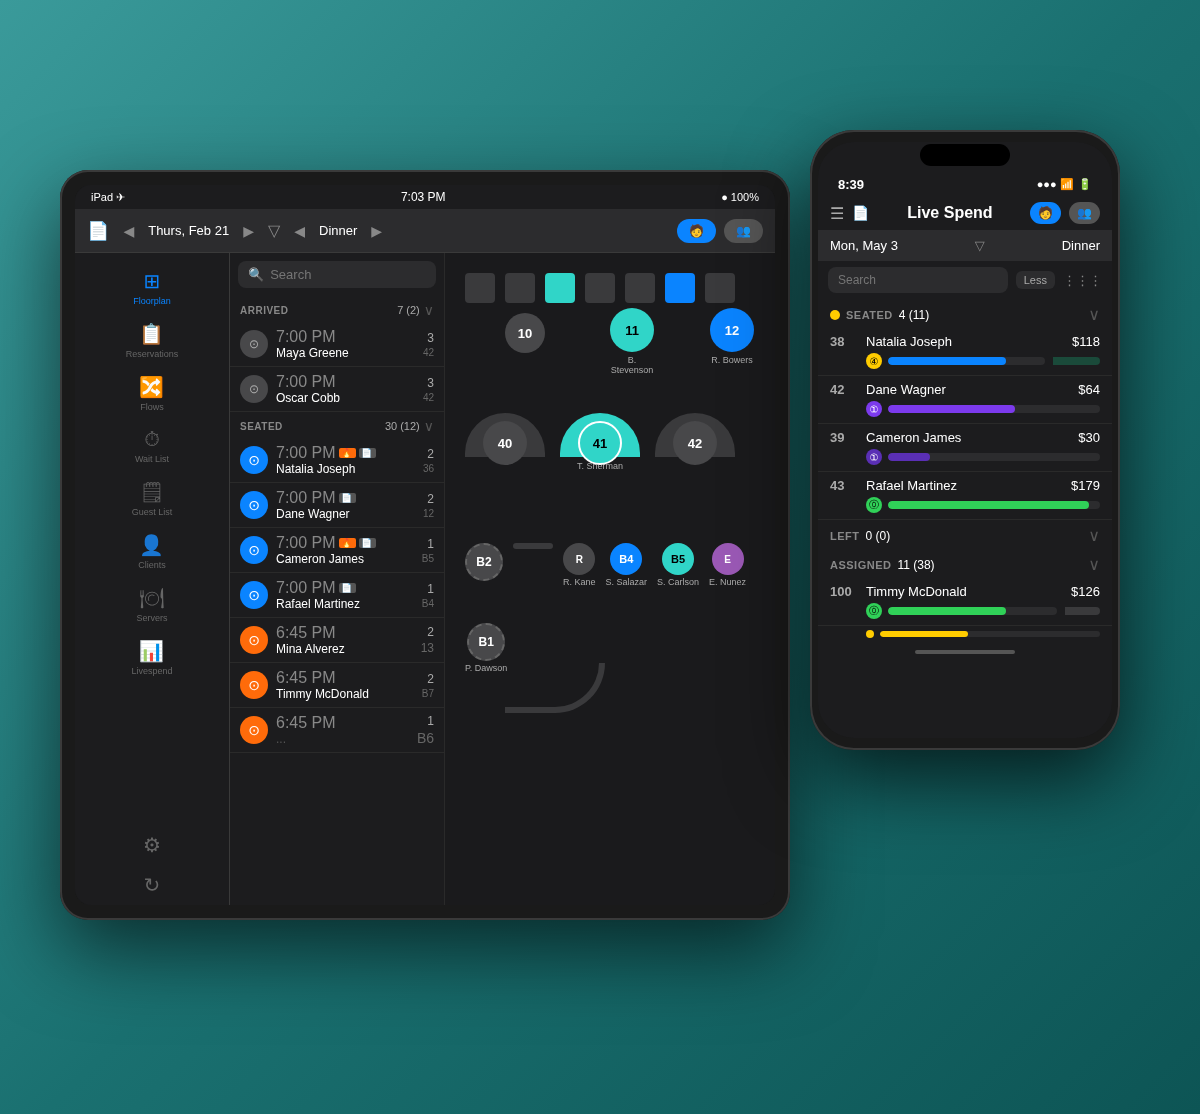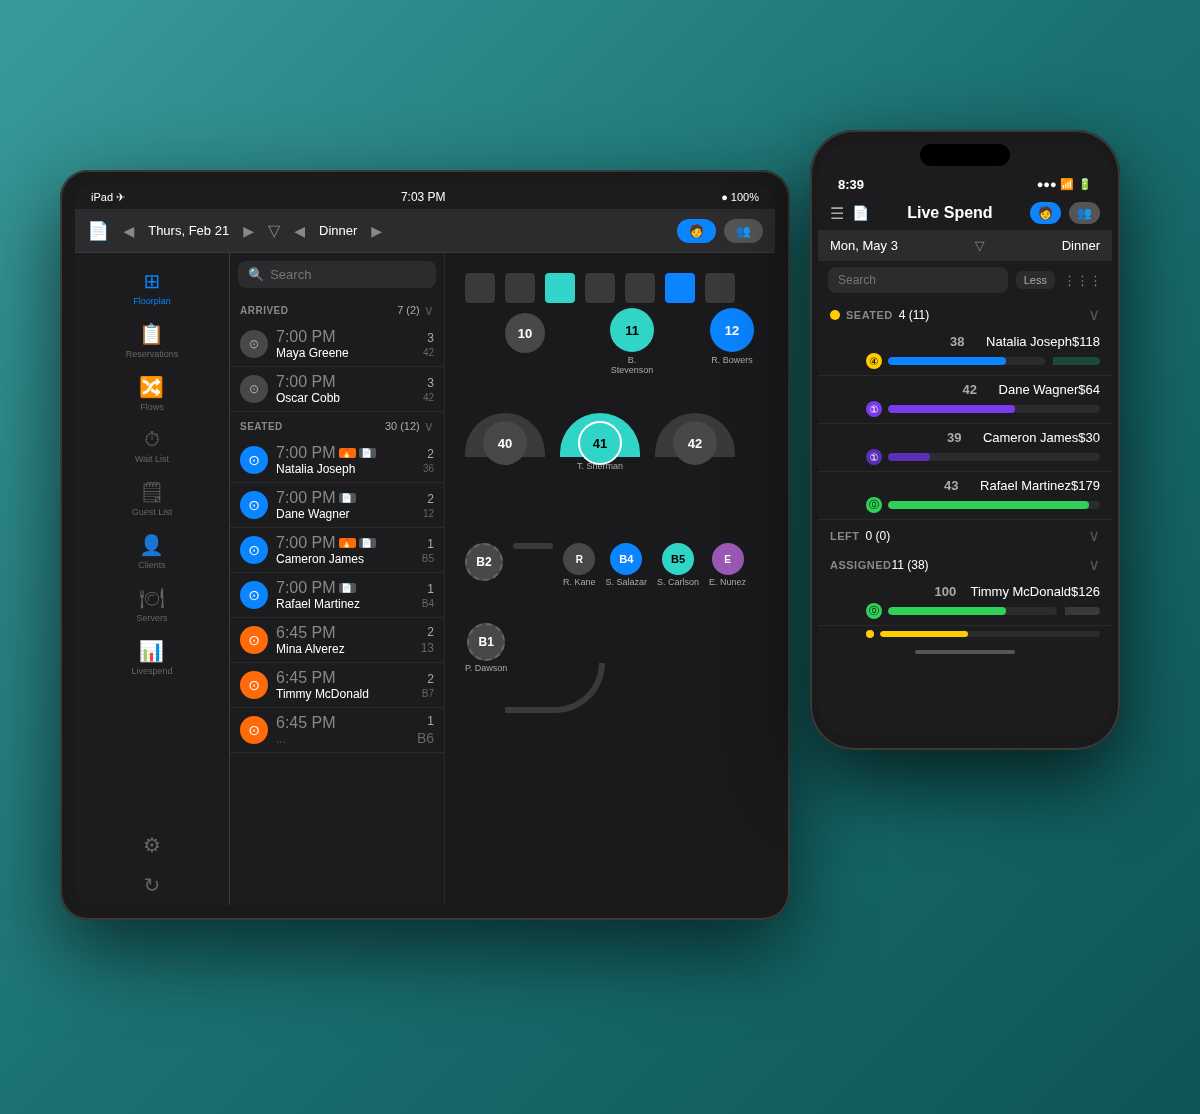--- a/index.html
+++ b/index.html
@@ -317,21 +317,21 @@
 
     
     .phone-guest-row {
       padding: 6px 12px;
       background: #1c1c1e;
       border-bottom: 1px solid #2a2a2a;
     }
 
     .phone-guest-top {
       display: flex;
-      justify-content: flex-end;
+      justify-content: space-between;
       align-items: center;
       margin-bottom: 4px;
     }
 
     .phone-guest-info { display: flex; align-items: center; gap: 8px; }
     .phone-table-num {
       font-size: 13px;
       color: #aaa;
       font-weight: 600;
       min-width: 28px;
@@ -857,21 +857,21 @@
 
     <div class="phone-section-header">
       <div style="display:flex;align-items:center;gap:6px;">
         <span class="phone-section-title">LEFT</span>
         <span class="phone-section-count">0 (0)</span>
       </div>
       <span style="color:#555;font-size:16px;">∨</span>
     </div>
 
     <div class="phone-section-header">
-      <div style="display:flex;align-items:center;">
+      <div style="display:flex;align-items:center;gap:6px;">
         <span class="phone-section-title">ASSIGNED</span>
         <span class="phone-section-count">11 (38)</span>
       </div>
       <span style="color:#555;font-size:16px;">∨</span>
     </div>
 
     <div class="phone-guest-row">
       <div class="phone-guest-top">
         <div class="phone-guest-info">
           <span class="phone-table-num">100</span>

